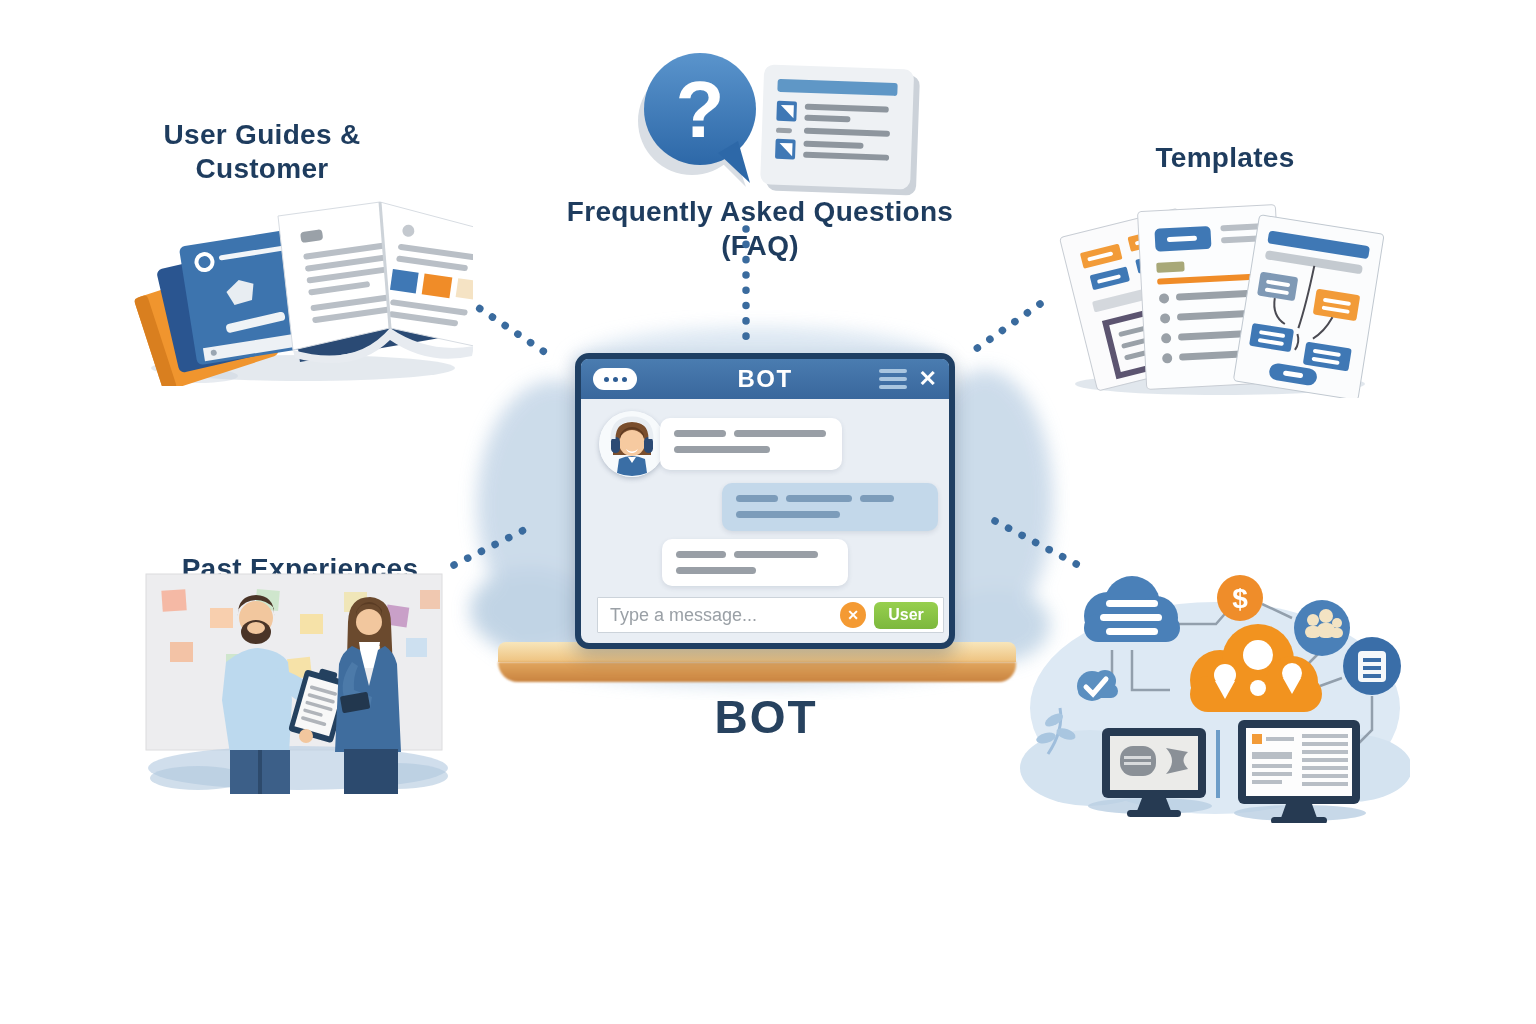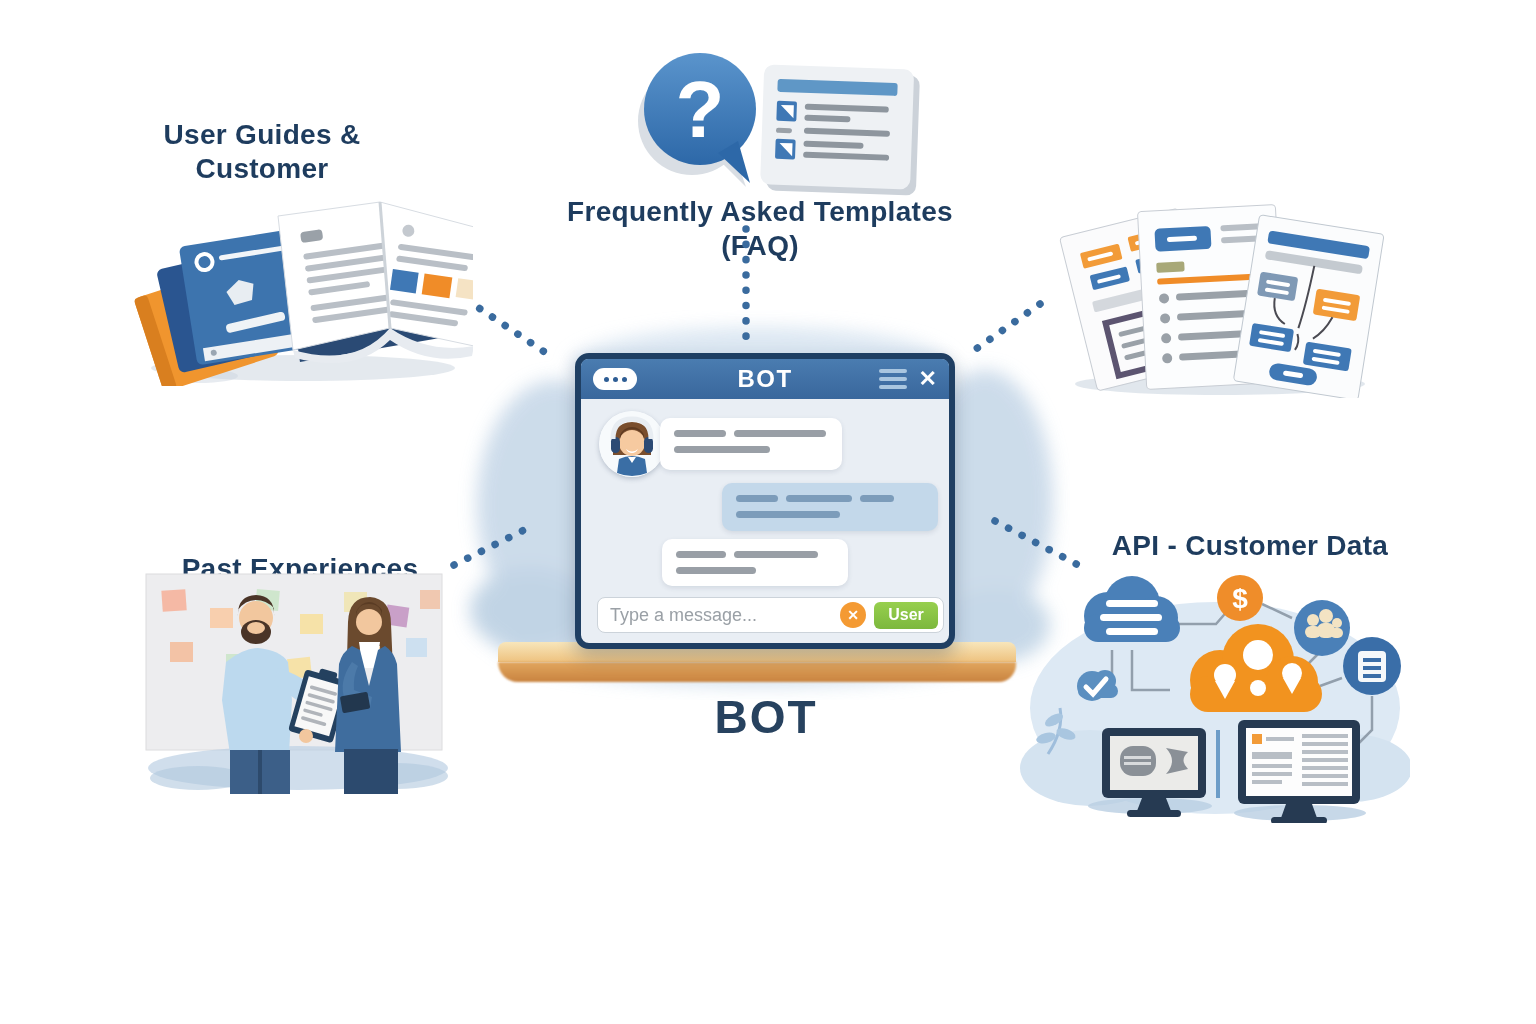--- a/index.html
+++ b/index.html
@@ -31,21 +31,21 @@
   .bubble .row{display:flex;gap:8px;margin-bottom:9px;}
   .bubble .row:last-child{margin-bottom:0;}
   .bar{height:7px;border-radius:3.5px;background:#999fa6;}
   .bot-bubble{background:#ffffff;}
   .user-bubble{background:#c3d8ea;}
   .user-bubble .bar{background:#7c9cba;}
   .b1{left:79px;top:19px;width:182px;height:52px;}
   .ub{left:141px;top:84px;width:216px;height:48px;}
   .b2{left:81px;top:140px;width:186px;height:47px;}
   .input-row{left:16px;top:198px;width:347px;height:36px;background:#fff;
-      border:1px solid #ccd3da;border-radius:8px;display:flex;align-items:center;
+      border:1px solid #ccd3da;border-radius:1px;display:flex;align-items:center;
       padding:0 5px 0 10px;box-sizing:border-box;gap:8px;}
   .input-row input{flex:1;border:none;outline:none;font-size:18px;color:#555;
       font-family:"Liberation Sans",sans-serif;background:transparent;min-width:0;}
   .input-row input::placeholder{color:#9aa0a6;}
   .orange-x{width:26px;height:26px;border-radius:50%;background:#f49a33;color:#fff;
       font-size:14px;font-weight:bold;display:flex;align-items:center;justify-content:center;
       cursor:pointer;flex:0 0 auto;}
   .send-btn{width:64px;height:27px;border:none;border-radius:6px;cursor:pointer;
       background:linear-gradient(#97cf4e,#7cb83d);color:#fff;font-weight:bold;font-size:16px;
       font-family:"Liberation Sans",sans-serif;flex:0 0 auto;}
@@ -164,22 +164,23 @@
       <polygon points="158,100 171,100 171,113" fill="#ffffff"></polygon>
       <rect x="182" y="97" width="60" height="6" rx="3" fill="#8e969e"></rect>
       <rect x="182" y="108" width="86" height="6" rx="3" fill="#8e969e"></rect>
     </g>
     <g>
       <circle cx="78" cy="64" r="56" fill="url(#qg)"></circle>
       <polygon points="96,108 128,138 116,96" fill="#2d68a8"></polygon>
       <text x="78" y="92" text-anchor="middle" font-family="Liberation Sans, sans-serif" font-size="80" font-weight="bold" fill="#ffffff">?</text>
     </g>
   </svg>
-  <div class="abs lbl lbl-28" style="left:540px;top:195px;width:440px;">Frequently Asked Templates (FAQ)</div>
-
+  <div class="abs lbl lbl-28" style="left:540px;top:195px;width:440px;">Frequently Asked Questions (FAQ)</div>
+
+  <div class="abs lbl lbl-28" style="left:1100px;top:141px;width:250px;">Templates</div>
   <svg class="abs z2" style="left:1050px;top:196px;" width="340" height="202" viewBox="0 0 340 202">
     <ellipse cx="170" cy="188" rx="145" ry="11" fill="#c9d3de" opacity="0.55"></ellipse>
     <g transform="rotate(-14 90 100)">
       <rect x="26" y="24" width="122" height="158" rx="4" fill="#fbfbfc" stroke="#c8cdd4"></rect>
       <rect x="42" y="44" width="40" height="16" rx="2" fill="#f29b38"></rect>
       <rect x="48" y="50" width="26" height="4" rx="2" fill="#fff"></rect>
       <rect x="92" y="40" width="38" height="15" rx="2" fill="#f29b38"></rect>
       <rect x="98" y="46" width="24" height="4" rx="2" fill="#fff"></rect>
       <rect x="46" y="68" width="38" height="15" rx="2" fill="#3f78b5"></rect>
       <rect x="52" y="74" width="24" height="4" rx="2" fill="#fff"></rect>
@@ -285,21 +286,20 @@
       <circle cx="231" cy="56" r="13" fill="#f2c79e"></circle>
       <path d="M218 50 Q219 38 231 38 Q243 38 244 50 L244 44 Q238 36 231 36 Q223 36 218 46 Z" fill="#5a3c24"></path>
       <path d="M221 76 L242 76 L238 102 L225 102 Z" fill="#ffffff"></path>
       <path d="M214 80 Q204 86 201 98 L197 186 L263 186 L259 98 Q256 86 247 80 L240 84 L231 120 L222 84 Z" fill="#3f6d9e"></path>
       <path d="M214 96 Q200 116 207 134 L232 142 L234 131 L216 124 Q215 110 220 100 Z" fill="#4c7aa9"></path>
       <rect x="203" y="128" width="28" height="17" rx="2" fill="#22374e" transform="rotate(-10 217 136)"></rect>
       <rect x="206" y="183" width="54" height="45" fill="#2c4a6e"></rect>
     </g>
   </svg>
 
-  <div class="abs lbl lbl-28" style="left:1090px;top:529px;width:320px;">API - Customer Data</div>
   <svg class="abs z2" style="left:1020px;top:558px;" width="390" height="265" viewBox="0 0 390 265">
     <ellipse cx="195" cy="150" rx="185" ry="106" fill="#dde9f4"></ellipse>
     <ellipse cx="70" cy="210" rx="70" ry="38" fill="#d4e3f0"></ellipse>
     <ellipse cx="330" cy="210" rx="62" ry="34" fill="#d4e3f0"></ellipse>
     <g stroke="#8a97a5" stroke-width="2.5" fill="none" opacity="0.9">
       <path d="M158 66 L196 66 L210 50"></path>
       <path d="M242 46 L272 60"></path>
       <path d="M300 94 L286 108"></path>
       <path d="M322 120 L300 128"></path>
       <path d="M352 138 L352 172 L338 186"></path>

